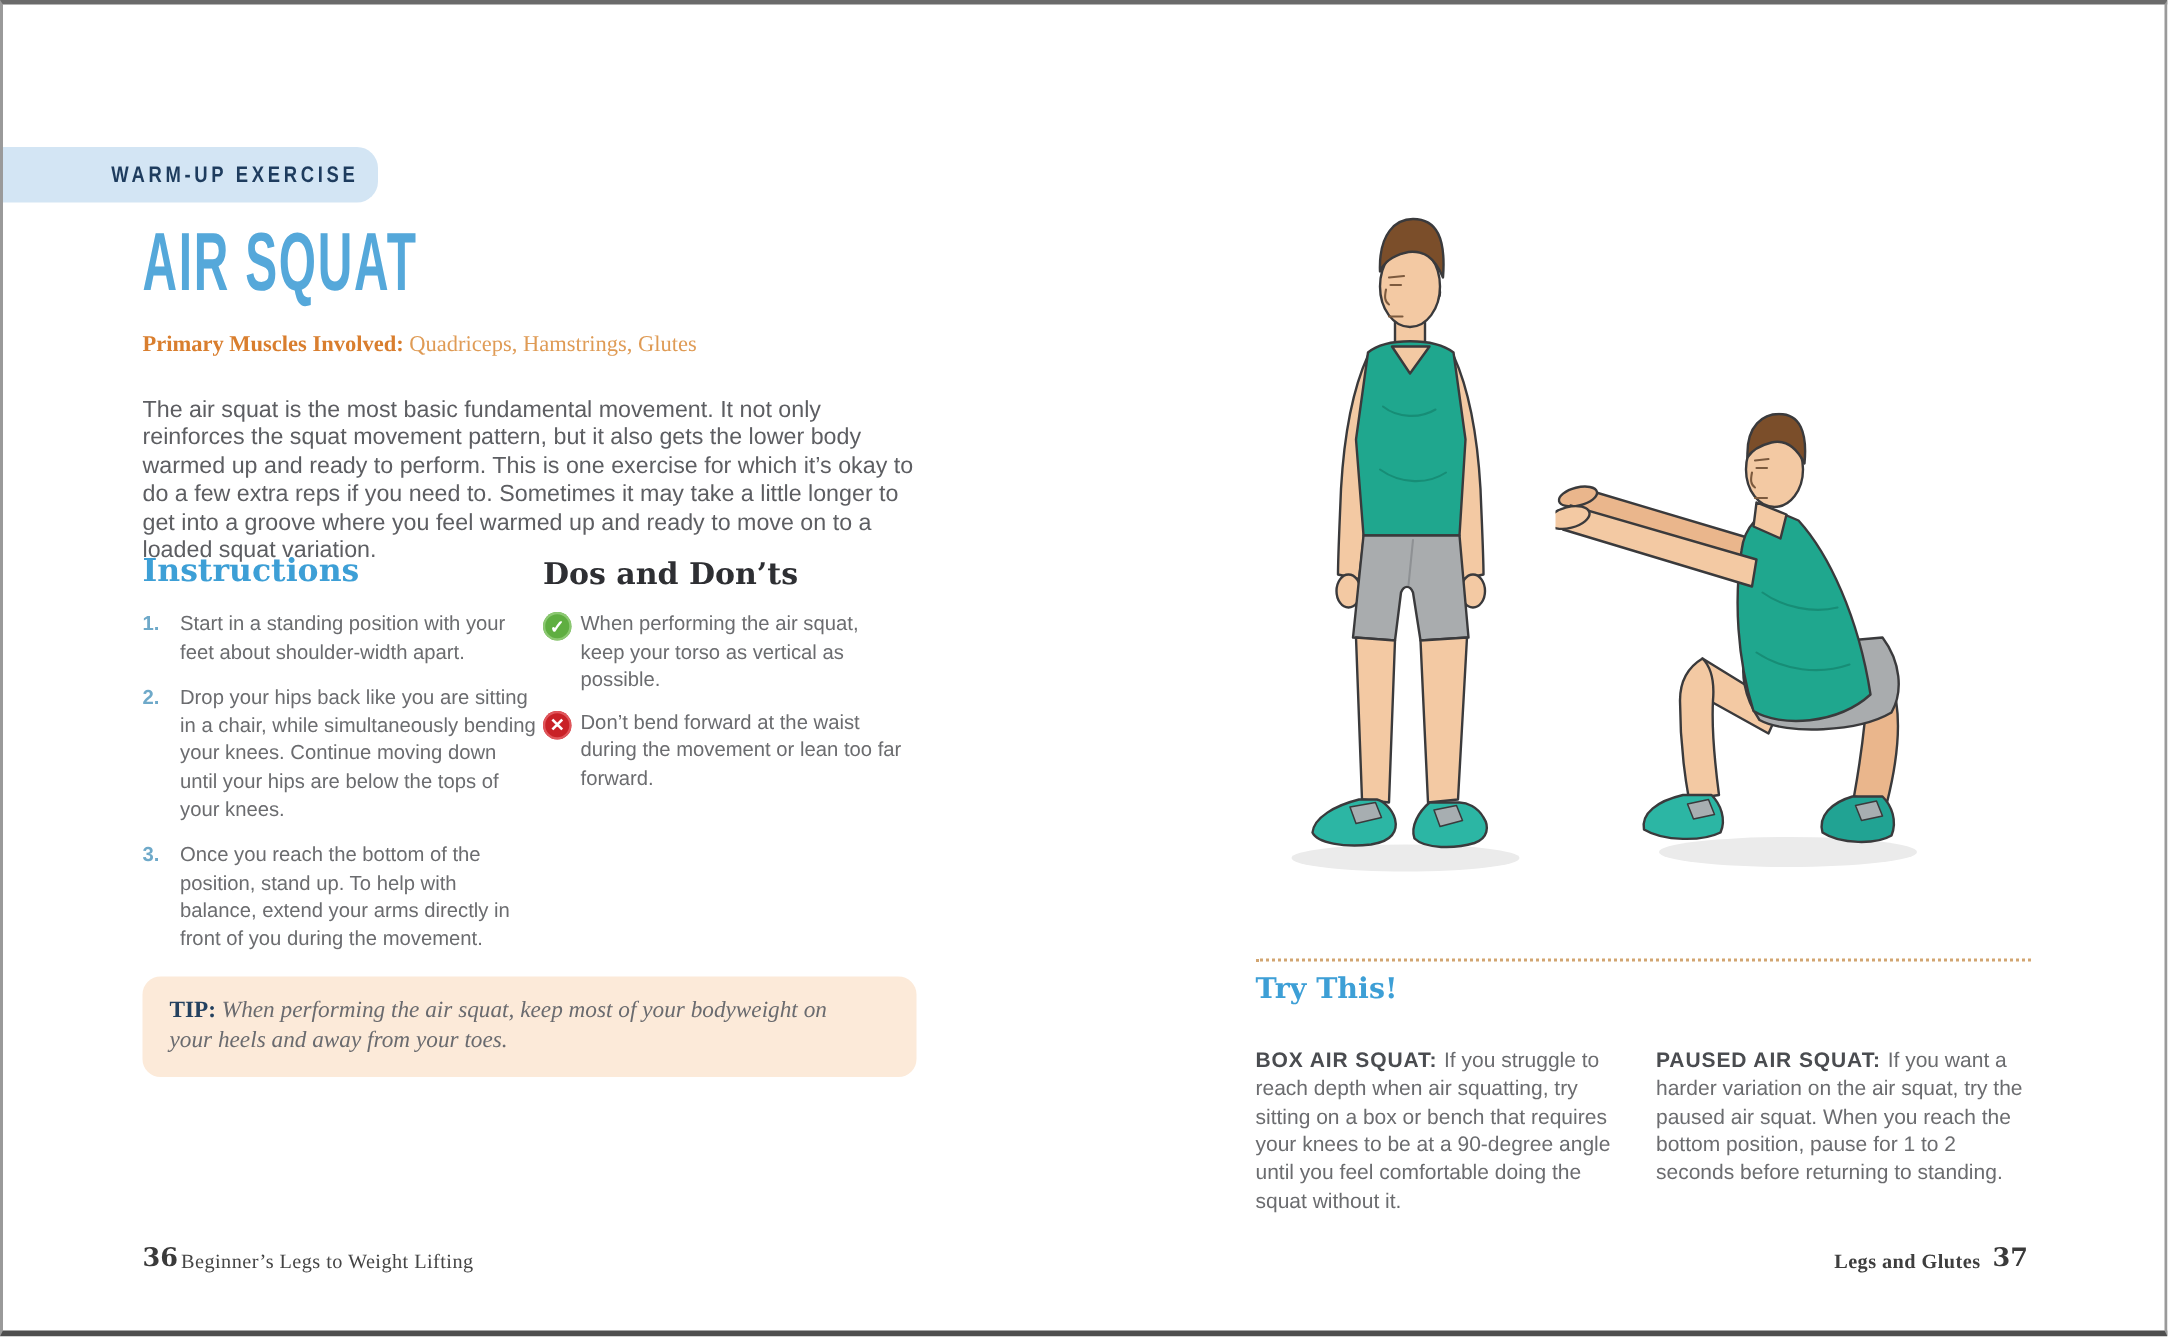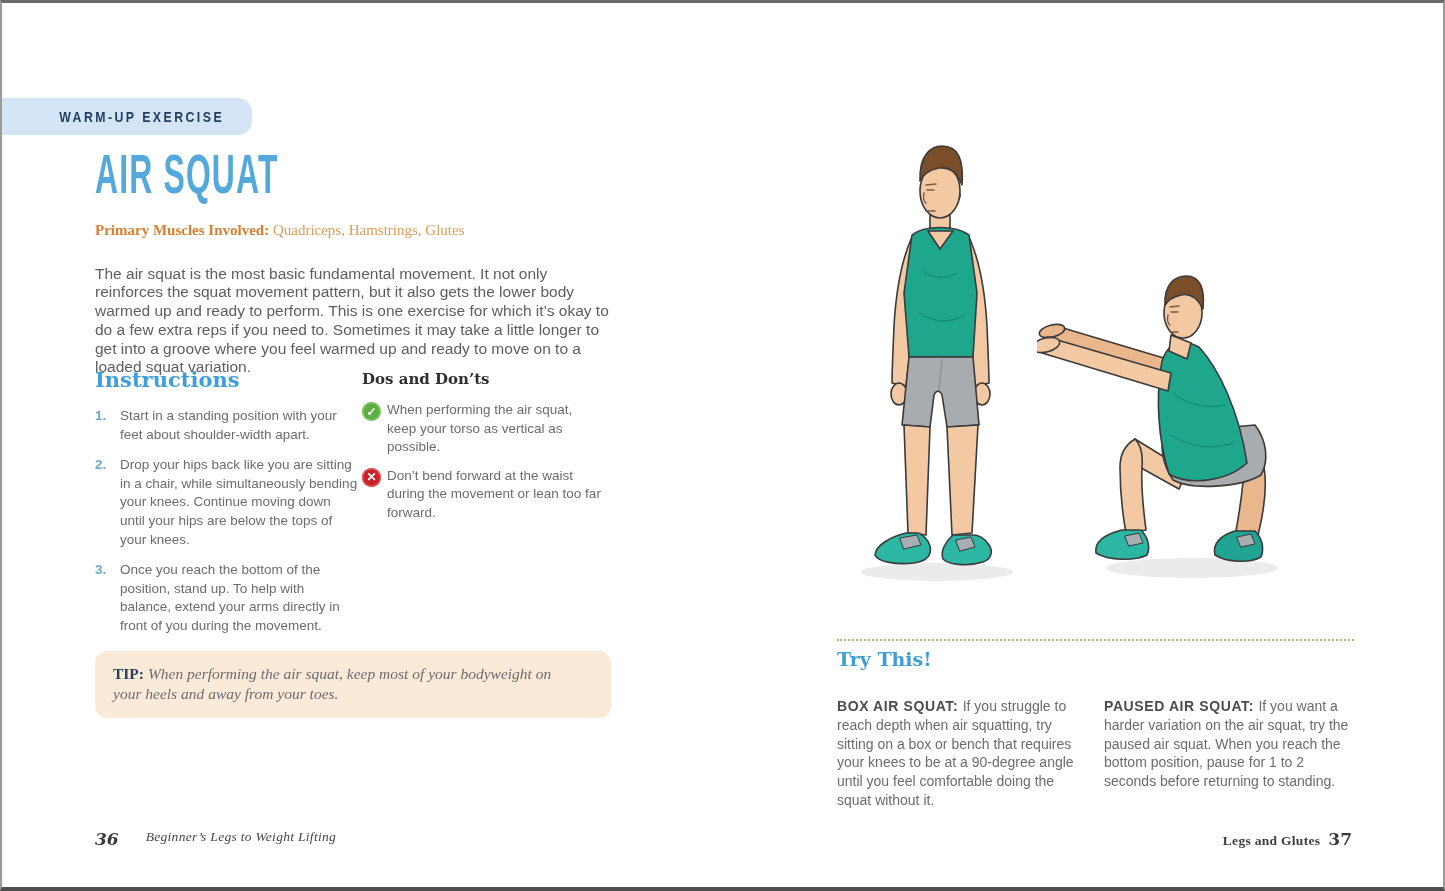--- a/index.html
+++ b/index.html
@@ -8,21 +8,21 @@
     background:#ffffff; overflow:hidden;
     border-left:2px solid #9a9a9a; border-right:2px solid #9a9a9a;
     border-top:3px solid #6b6b6b; border-bottom:4px solid #4f4f4f;
     font-family:"Liberation Sans", sans-serif;
   }
   
   .badge {
     position:absolute; left:0; top:95px; width:250px; height:37px;
     background:#d3e5f4; border-radius:0 14px 14px 0;
     display:flex; align-items:center; justify-content:flex-end;
-    padding-right:28px; box-sizing:border-box;
+    padding-right:13px; box-sizing:border-box;
   }
   .badge-text {
     display:inline-block; font-weight:bold; font-size:15px; letter-spacing:3px;
     color:#1e3c5e; white-space:nowrap; transform:scaleX(0.82); transform-origin:right center;
   }
   .title {
     position:absolute; left:93px; top:144px; margin:0; line-height:1;
     font-size:55px; font-weight:bold; color:#55a8da; white-space:nowrap;
   }
   .title-inner { display:inline-block; transform:scaleX(0.58); transform-origin:left center; letter-spacing:2px; }
@@ -39,38 +39,38 @@
   .col-instructions { position:absolute; left:93px; top:364px; width:264px; }
   .h-blue {
     margin:0 0 15px 0; font-family:"DejaVu Serif", serif; font-weight:bold;
     font-size:21px; color:#3d9fd6;
   }
   .step { display:flex; gap:8px; margin-bottom:12px; font-size:13.5px; line-height:18.6px; color:#6b6c6f; }
   .step-num { color:#6ea9c9; font-weight:bold; width:17px; flex:none; }
   .col-dos { position:absolute; left:360px; top:367px; width:242px; }
   .h-dark {
     margin:0 0 13px 0; font-family:"DejaVu Serif", serif; font-weight:bold;
-    font-size:15px; color:#2e2f33;
+    font-size:20px; color:#2e2f33;
   }
   .dd-item { display:flex; gap:6px; margin-bottom:10px; font-size:13.5px; line-height:18.6px; color:#6b6c6f; }
   .icon-circle {
     width:19px; height:19px; border-radius:50%; flex:none; margin-top:1px;
     display:flex; align-items:center; justify-content:center;
     color:#fff; font-size:12px; font-weight:bold; line-height:1;
   }
   .icon-check { background:#5fae41; box-shadow:inset 0 0 0 1.5px #8cc872; }
   .icon-cross { background:#c92127; box-shadow:inset 0 0 0 1.5px #e0565b; }
   .tip {
     position:absolute; left:93px; top:648px; width:516px; box-sizing:border-box;
     background:#fcead9; border-radius:12px; padding:13px 30px 15px 18px;
     font-family:"Liberation Serif", serif; font-size:15.5px; line-height:19.5px;
   }
   .tip-label { font-weight:bold; color:#24415f; }
   .tip-text { font-style:italic; color:#6a6b6f; }
-  .footer-left { position:absolute; left:93px; top:826px; display:flex; align-items:flex-start; gap:27px;font-style:italic; }
+  .footer-left { position:absolute; left:93px; top:826px; display:flex; align-items:flex-end; gap:2px; }
   .page-num { font-family:"DejaVu Serif", serif; font-weight:bold; font-size:17px; color:#3a3a3a; }
   .book-title { font-family:"Liberation Serif", serif; font-size:13.5px; color:#454545; letter-spacing:0.3px; }
   
   .fig-standing { position:absolute; left:850px; top:138px; }
   .fig-squat    { position:absolute; left:1035px; top:272px; }
   .divider { position:absolute; left:835px; top:636px; width:517px; border-top:2px dotted #d2a571; }
   .try-heading {
     position:absolute; left:835px; top:645px; margin:0;
     font-family:"DejaVu Serif", serif; font-weight:bold; font-size:19px; color:#3d9fd6;
   }

